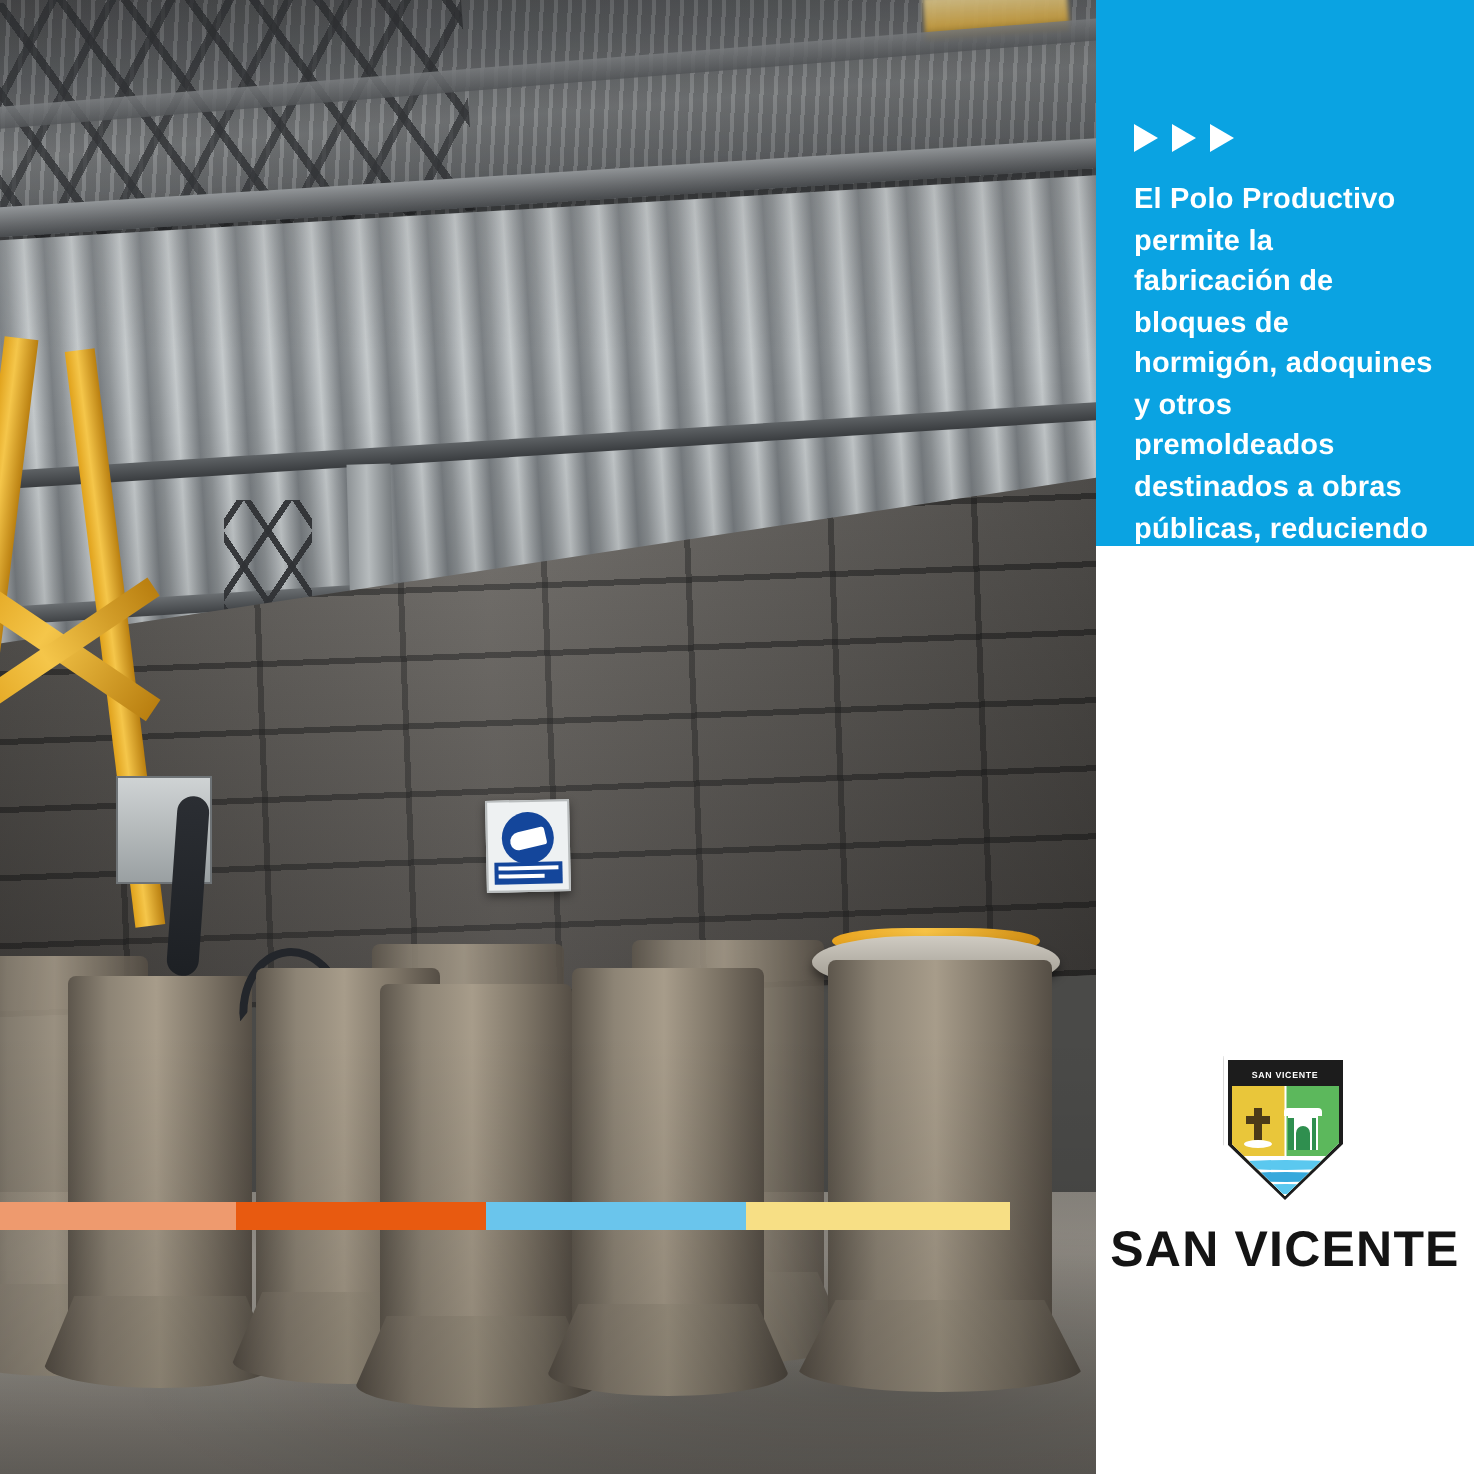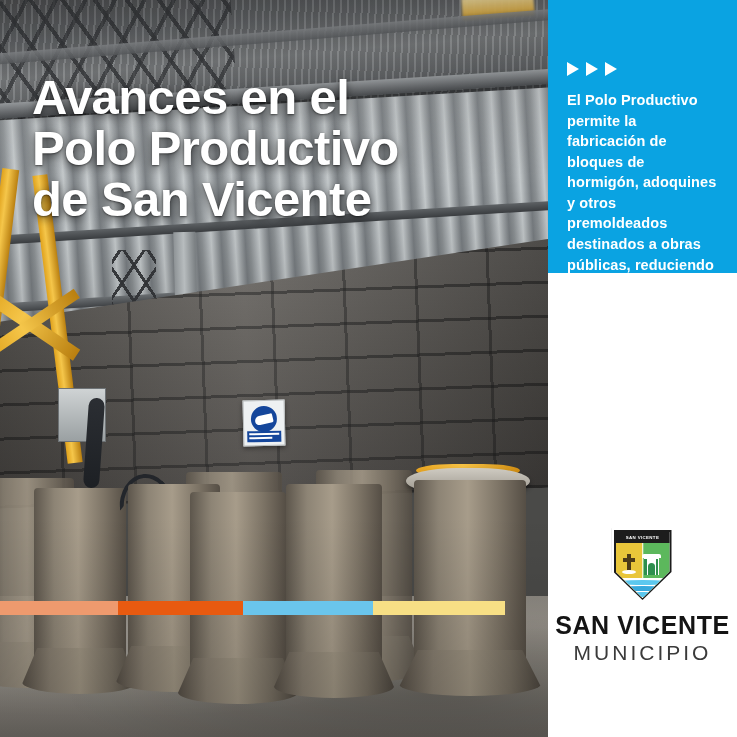--- a/index.html
+++ b/index.html
@@ -536,23 +536,20 @@
       <div class="rim">
           <div class="rim-in"></div>
         </div>
         <div class="body"></div>
         <div class="foot"></div>
     </div>
 
     <div class="ph-tone"></div>
   </div>
 
-  <div class="headline">Avances en el
-Polo Productivo
-de San Vicente</div>
 
   <div class="colorbar" id="colorbar" style="width: 505px;">
       <span style="background: rgb(238, 154, 110); width: 118px;"></span>
       <span style="background: rgb(232, 90, 16); width: 125px;"></span>
       <span style="background: rgb(106, 197, 236); width: 130px;"></span>
       <span style="background: rgb(247, 223, 133); width: 132px;"></span>
     </div>
 
   <div class="bluepanel" id="bluepanel" style="background: rgb(10, 163, 226);">
     <div class="arrows">
@@ -585,16 +582,15 @@
         </div>
         <div class="waves">
           <div class="w wa"></div>
           <div class="w wb"></div>
           <div class="w wc"></div>
         </div>
         <div class="shield-banner">SAN VICENTE</div>
       </div>
     </div>
     <div class="logo-title">SAN VICENTE</div>
-    <div class="logo-sub">MUNICIPIO</div>
   </div>
 
 </div>
 
 </body></html>

